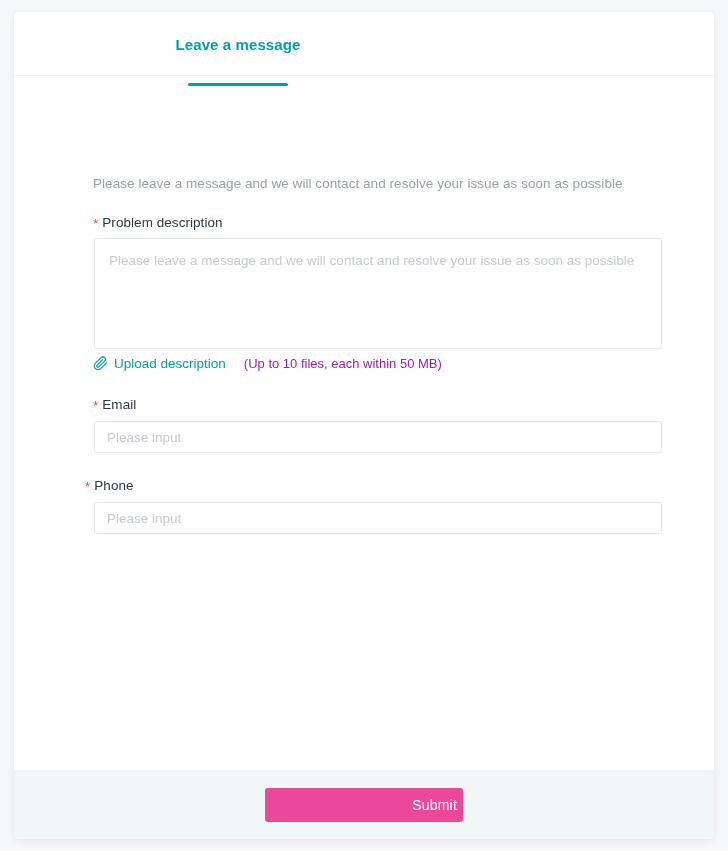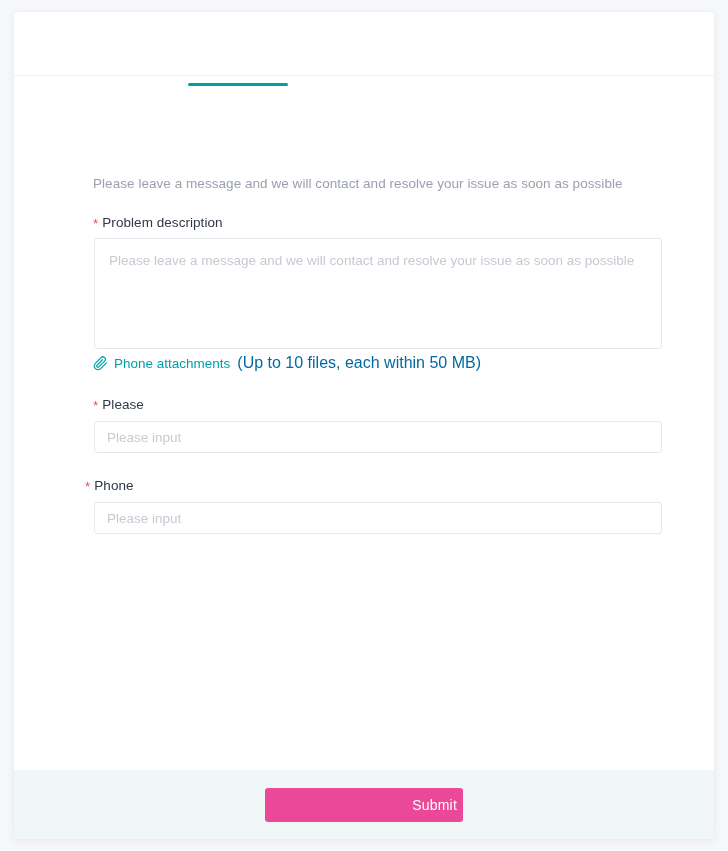--- a/index.html
+++ b/index.html
@@ -156,23 +156,23 @@
     color: #00A0A8;
     flex: 0 0 auto;
   }
   .upload-link {
     font-size: 13.5px;
     color: #00A0A8;
     cursor: pointer;
     white-space: nowrap;
   }
   .upload-hint {
-    font-size: 16px;
-    color: #0369a1;
-    margin-left: 7px;
+    font-size: 13px;
+    color: #a21caf;
+    margin-left: 18px;
     white-space: nowrap;
   }
 
   
   .footer {
     flex: 0 0 69px;
     height: 69px;
     background: #f1f6f6;
     display: flex;
     align-items: center;
@@ -191,42 +191,45 @@
     cursor: pointer;
     text-align: right;
   }
 </style>
 </head>
 <body>
 
 <div class="card">
 
   <div class="tabbar">
+    <div class="tab tab-0">
+      <span>Leave a message</span>
+    </div>
     <div class="tab-underline"></div>
   </div>
 
   <div class="form-area">
 
     <div class="intro">Please leave a message and we will contact and resolve your issue as soon as possible</div>
 
     <div class="field-label lbl-problem">
       <span class="req">*</span><span>Problem description</span>
     </div>
     <textarea class="textbox ta-problem" placeholder="Please leave a message and we will contact and resolve your issue as soon as possible" style=""></textarea>
 
     <div class="upload-row">
       <svg class="clip-icon" viewBox="0 0 24 24" fill="none" stroke="currentColor" stroke-width="2" stroke-linecap="round" stroke-linejoin="round">
         <path d="M21.44 11.05l-9.19 9.19a6 6 0 0 1-8.49-8.49l9.19-9.19a4 4 0 0 1 5.66 5.66l-9.2 9.19a2 2 0 0 1-2.83-2.83l8.49-8.48"></path>
       </svg>
-      <span class="upload-link">Phone attachments</span>
+      <span class="upload-link">Upload description</span>
       <span class="upload-hint">(Up to 10 files, each within 50 MB)</span>
     </div>
 
     <div class="field-label lbl-email">
-      <span class="req">*</span><span>Please</span>
+      <span class="req">*</span><span>Email</span>
     </div>
     <input class="textbox in-email" type="text" placeholder="Please input" style="">
 
     <div class="field-label lbl-phone">
       <span class="req">*</span><span>Phone</span>
     </div>
     <input class="textbox in-phone" type="text" placeholder="Please input" style="">
 
   </div>
 

